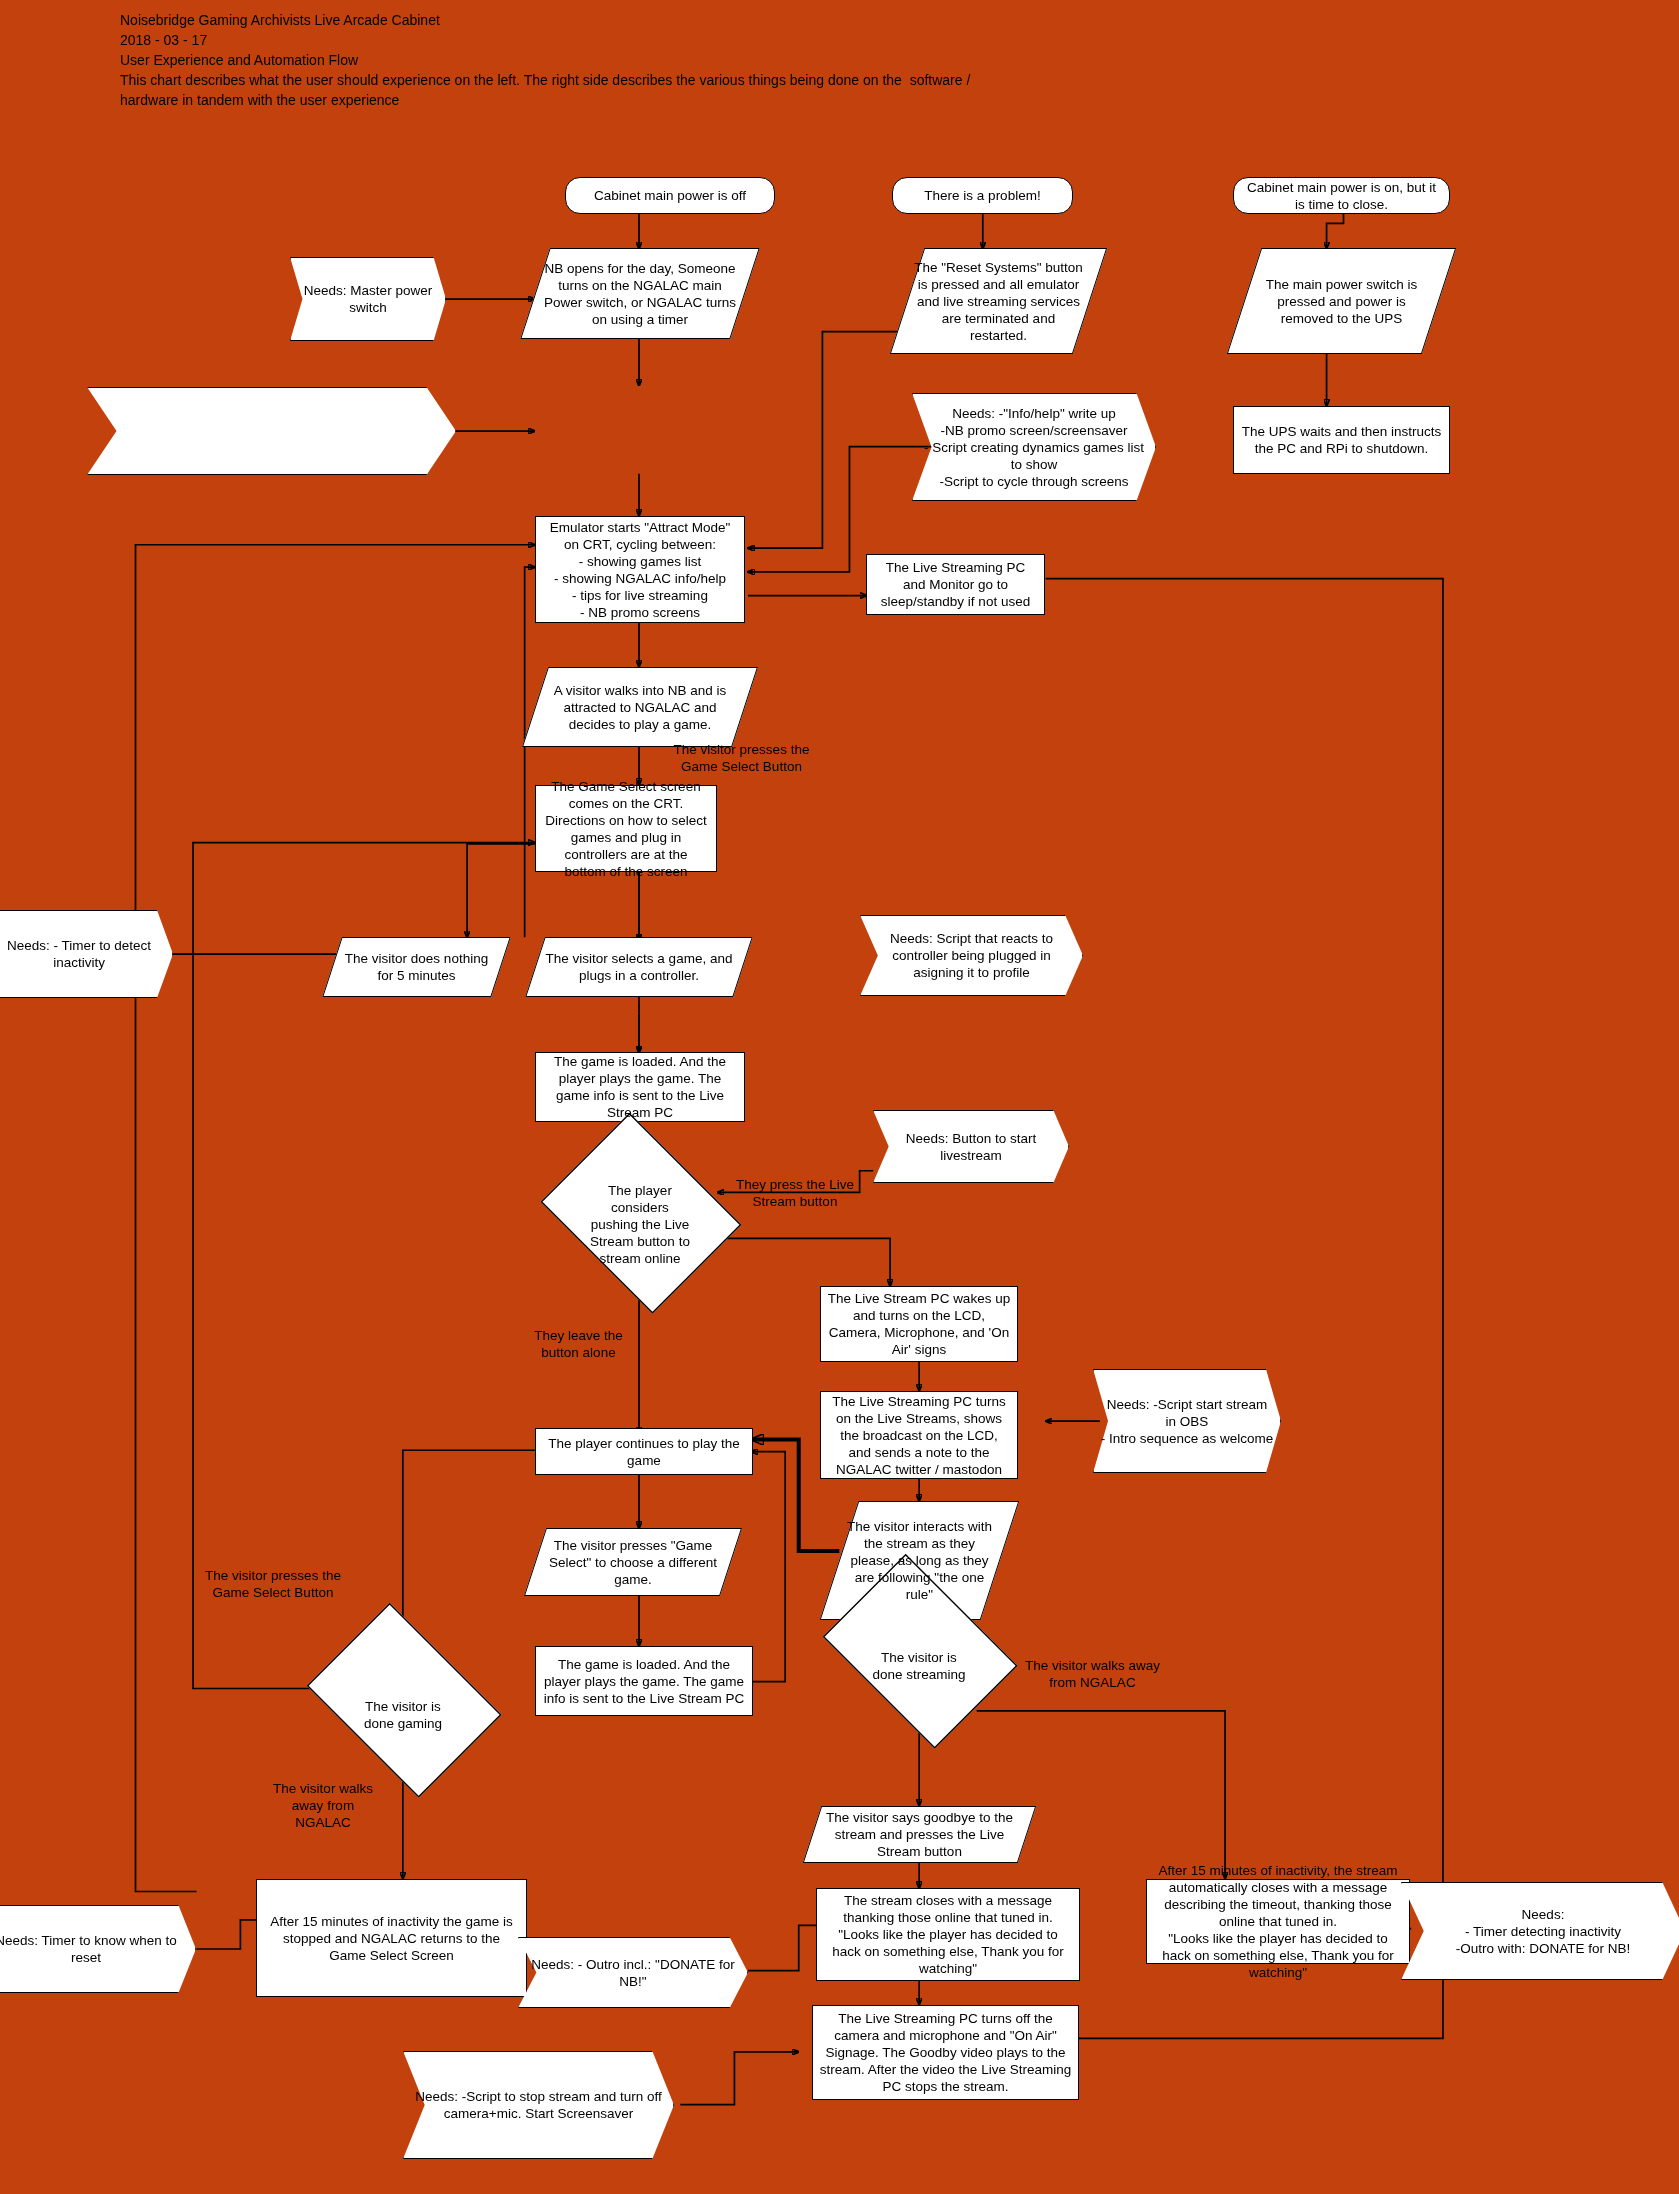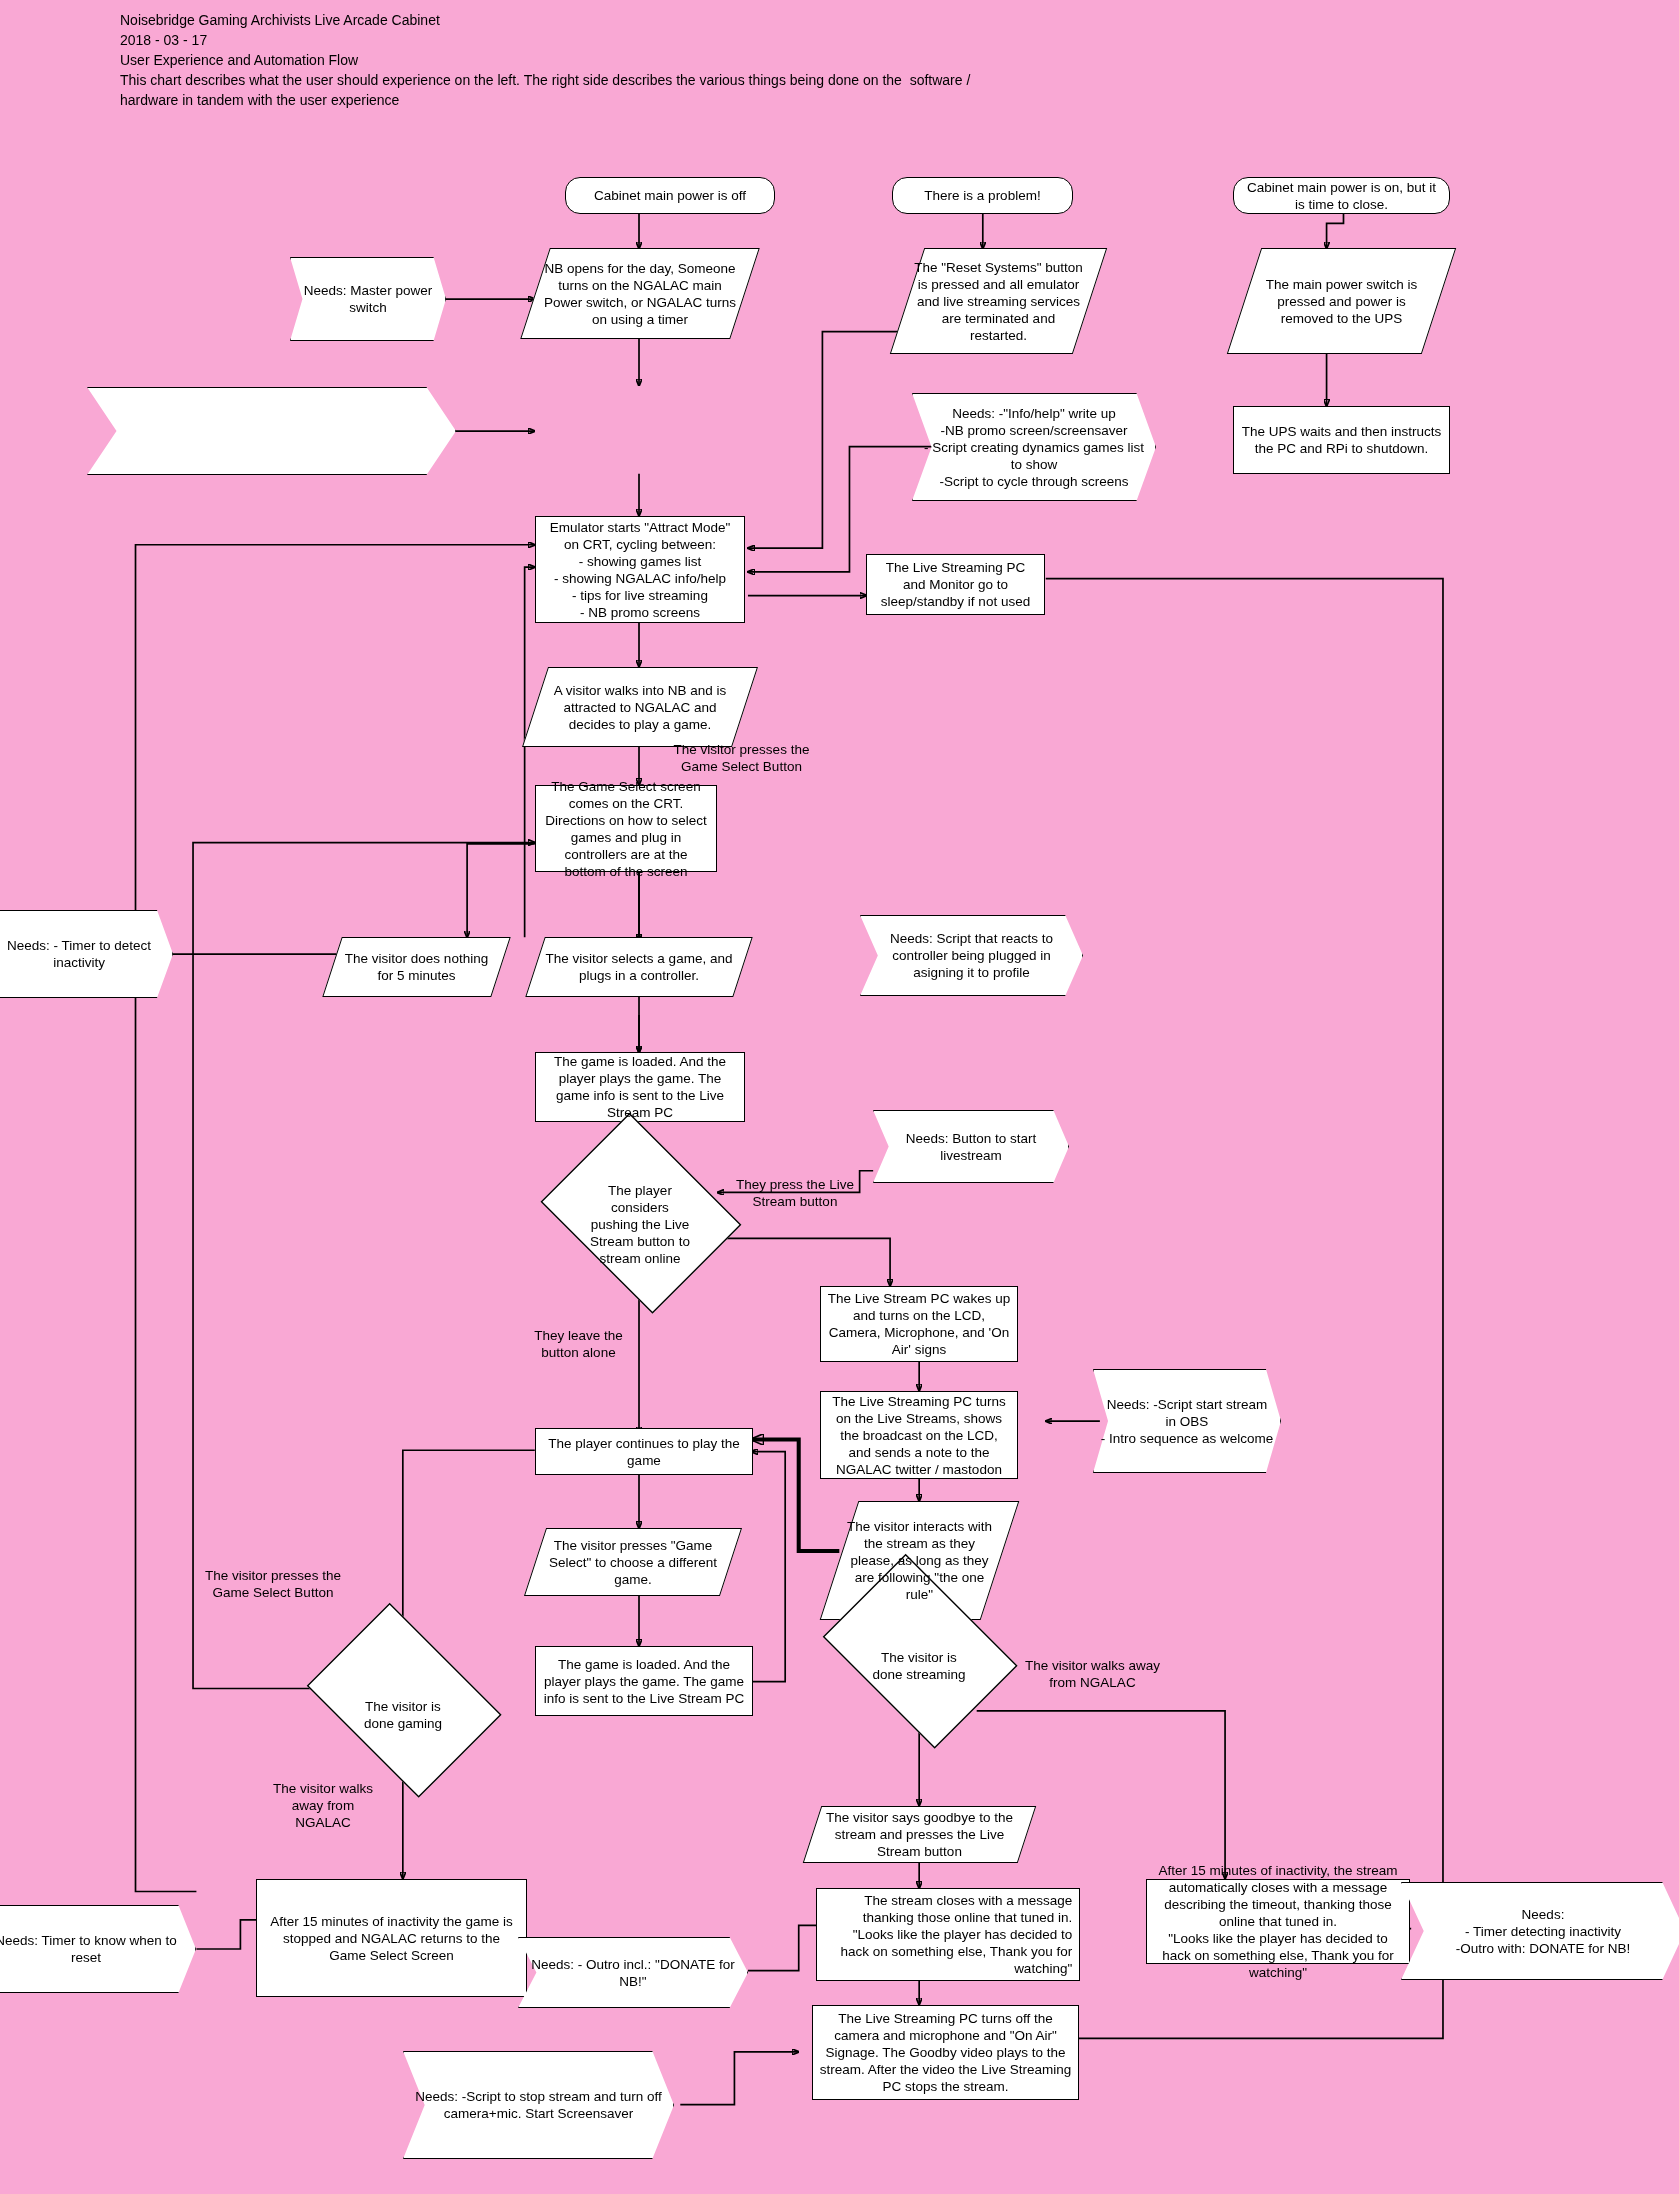--- a/index.html
+++ b/index.html
@@ -1,17 +1,17 @@
 <!DOCTYPE html>
 <html style="font-size:10.8px"><head>
 <meta charset="utf-8">
 <style>
   html,body{margin:0;padding:0;background:#ffffff;}
   body{font-family:"Liberation Sans", sans-serif; color:#000;}
-  #canvas{position:relative;width:1680px;height:2194px;background:#f9a8d4;overflow:hidden;}
+  #canvas{position:relative;width:1680px;height:2194px;background:#c2410c;overflow:hidden;}
 
   #header{position:absolute;left:120px;top:9.5px;width:1083px;font-size:14px;line-height:20px;white-space:pre-wrap;}
 
   .node{position:absolute;box-sizing:border-box;display:flex;align-items:center;justify-content:center;text-align:center;font-size:13.5px;line-height:17px;color:#000;}
   .node > .lbl{position:relative;z-index:3;padding:1.4px 6.8px;width:100%;box-sizing:border-box;}
 
   
   .rect{border:1.7px solid #000;background:#fff;}
 
   
@@ -303,21 +303,21 @@
   </div>
 
   <div class="node rect" style="left:535px;top:1646px;width:218px;height:70px;">
     <span class="lbl">The game is loaded. And the player plays the game. The game info is sent to the Live Stream PC</span>
   </div>
 
   <div class="node rect" style="left:256px;top:1879px;width:271px;height:118px;">
     <span class="lbl">After 15 minutes of inactivity the game is stopped and NGALAC returns to the Game Select Screen</span>
   </div>
 
-  <div class="node rect" style="left:816px;top:1888px;width:264px;height:93px;text-align:right;">
+  <div class="node rect" style="left:816px;top:1888px;width:264px;height:93px;">
     <span class="lbl" style="white-space:pre-line;">The stream closes with a message thanking those online that tuned in.
 "Looks like the player has decided to hack on something else, Thank you for watching"</span>
   </div>
 
   <div class="node rect" style="left:1146px;top:1879px;width:264px;height:85px;">
     <span class="lbl" style="white-space:pre-line;">After 15 minutes of inactivity, the stream automatically closes with a message describing the timeout, thanking those online that tuned in.
 "Looks like the player has decided to hack on something else, Thank you for watching"</span>
   </div>
 
   <div class="node rect" style="left:812px;top:2005px;width:267px;height:95px;">

